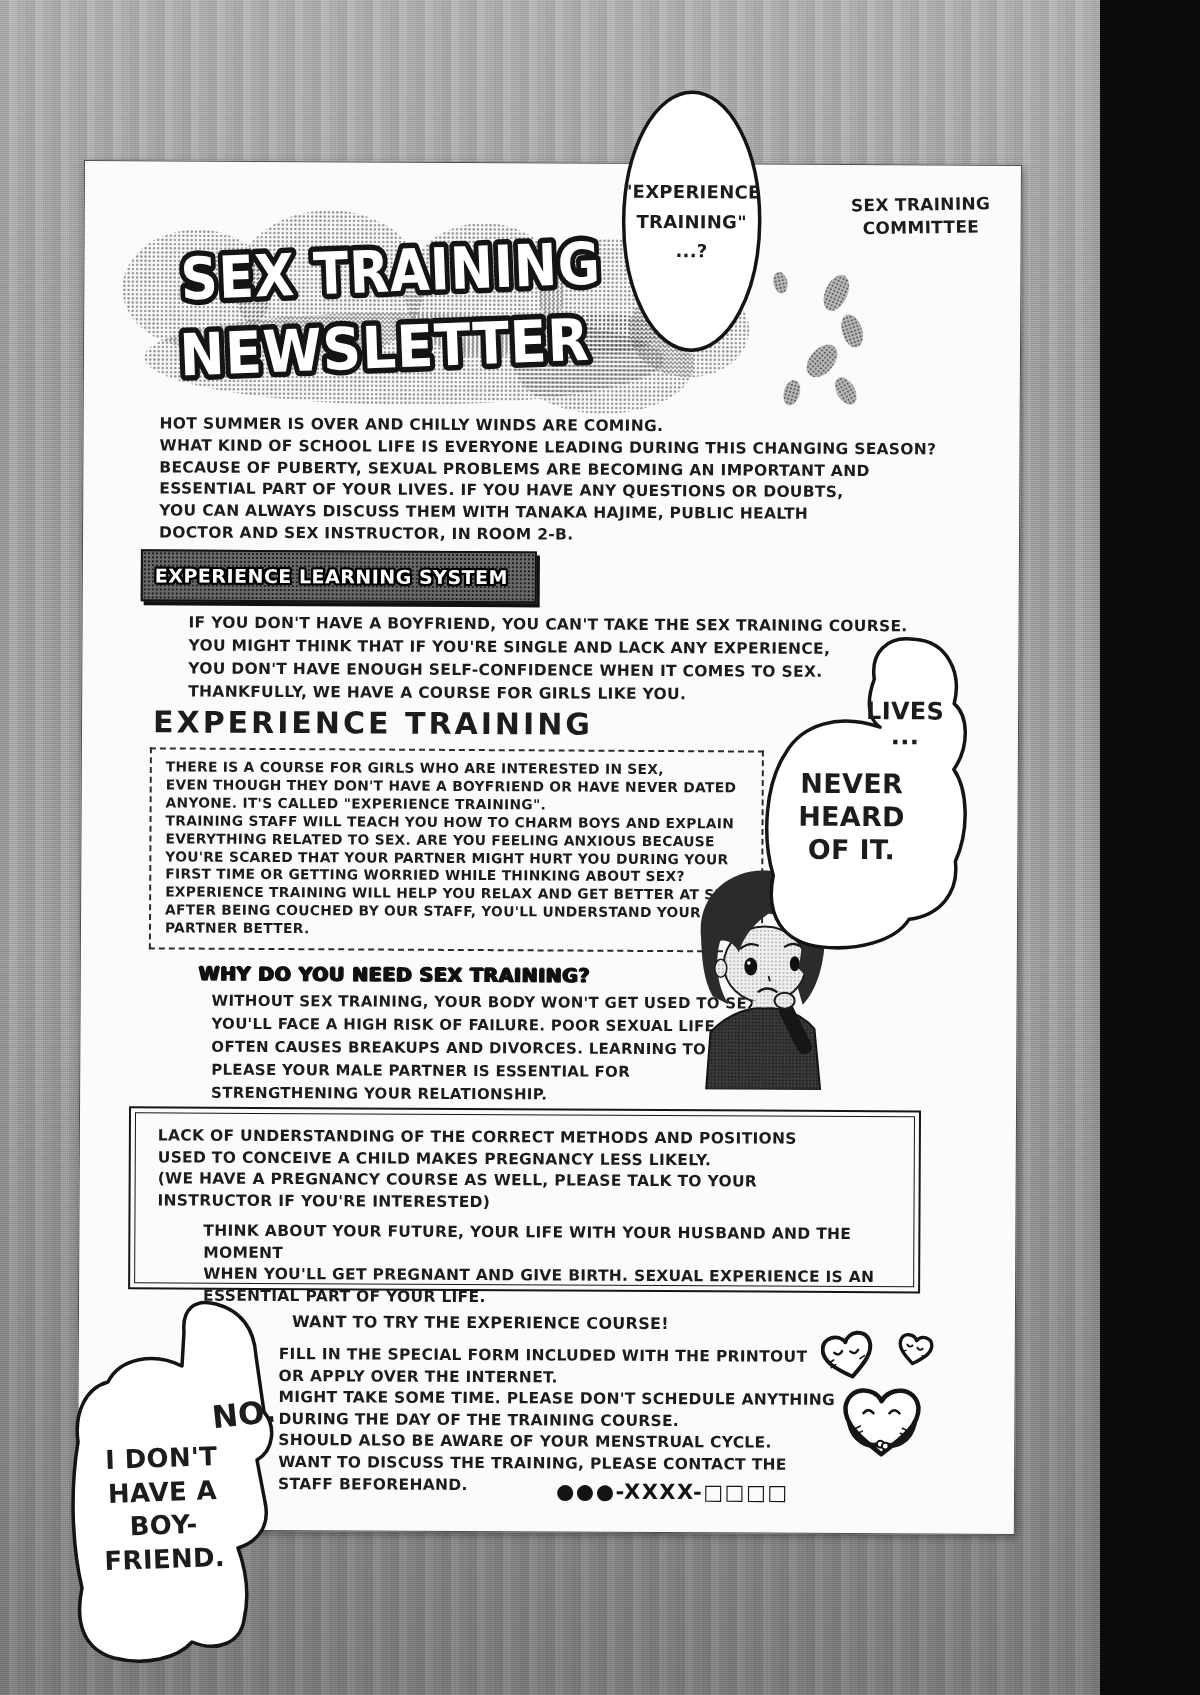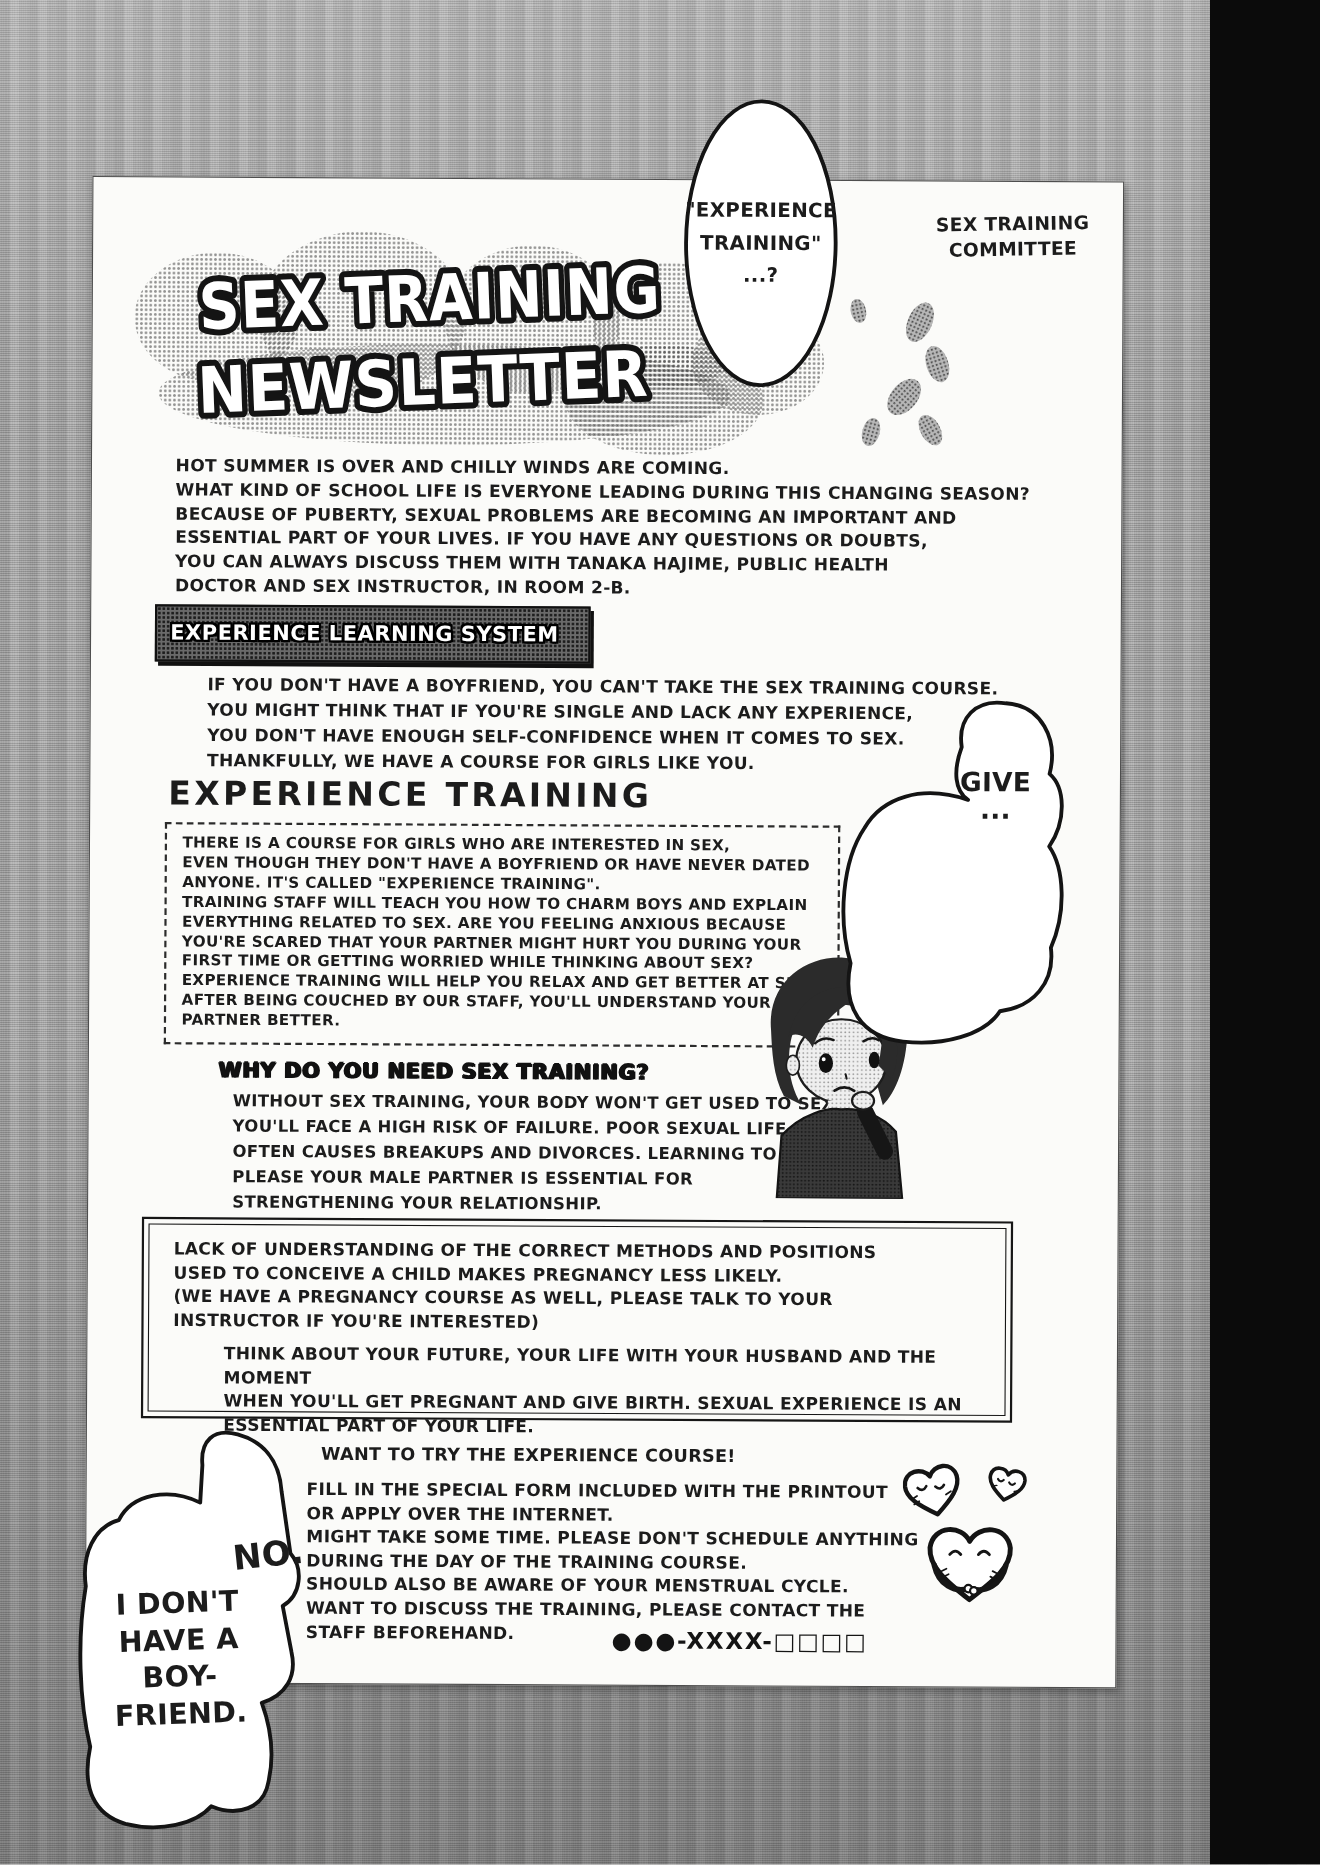--- a/index.html
+++ b/index.html
@@ -164,22 +164,25 @@
     <rect x="66" y="136" width="22" height="16" fill="url(#skin)"></rect>
     <path d="M24,168 C42,148 66,142 78,144 C96,142 116,150 128,164 L134,225 L20,225 Z" fill="url(#cloth)" stroke="#141414" stroke-width="2"></path>
     <path class="ln" d="M100,146 L118,182" stroke="#1a1a1a" stroke-width="15"></path>
     <ellipse cx="98" cy="136" rx="10" ry="8" fill="url(#skin)" stroke="#1d1d1d" stroke-width="2"></ellipse>
   </svg>
 
   <div class="nope-bubble">
     <svg width="260" height="320" viewBox="0 0 260 320">
       <path d="M196,8 C168,4 152,22 156,48 C148,70 150,88 162,96 C120,82 84,94 68,122 C48,152 44,205 56,245 C48,285 66,312 104,316 C140,320 178,310 192,288 C222,284 242,262 238,230 C252,198 250,158 236,138 C252,114 250,84 236,72 C244,40 228,10 196,8 Z" fill="#fff" stroke="#141414" stroke-width="3.5" stroke-linejoin="round"></path>
     </svg>
-    <div class="comic nope">GIVE
+    <div class="comic nope">LIVES
 ...</div>
+    <div class="comic main">NEVER
+HEARD
+OF IT.</div>
   </div>
 
   <div class="why-header">WHY DO YOU NEED SEX TRAINING?</div>
   <div class="comic why-body">WITHOUT SEX TRAINING, YOUR BODY WON'T GET USED TO SEX.
 YOU'LL FACE A HIGH RISK OF FAILURE. POOR SEXUAL LIFE
 OFTEN CAUSES BREAKUPS AND DIVORCES. LEARNING TO
 PLEASE YOUR MALE PARTNER IS ESSENTIAL FOR
 STRENGTHENING YOUR RELATIONSHIP.</div>
 
   <div class="notice-box">

